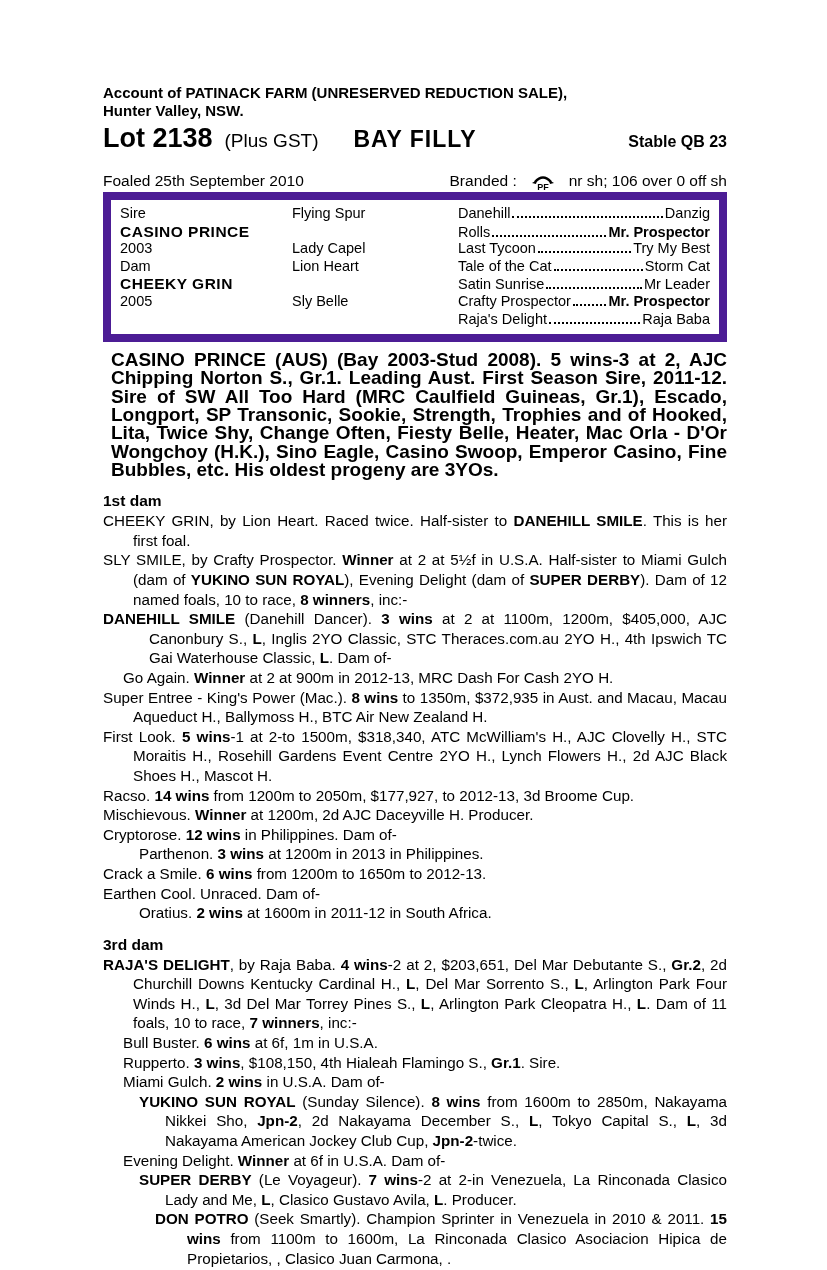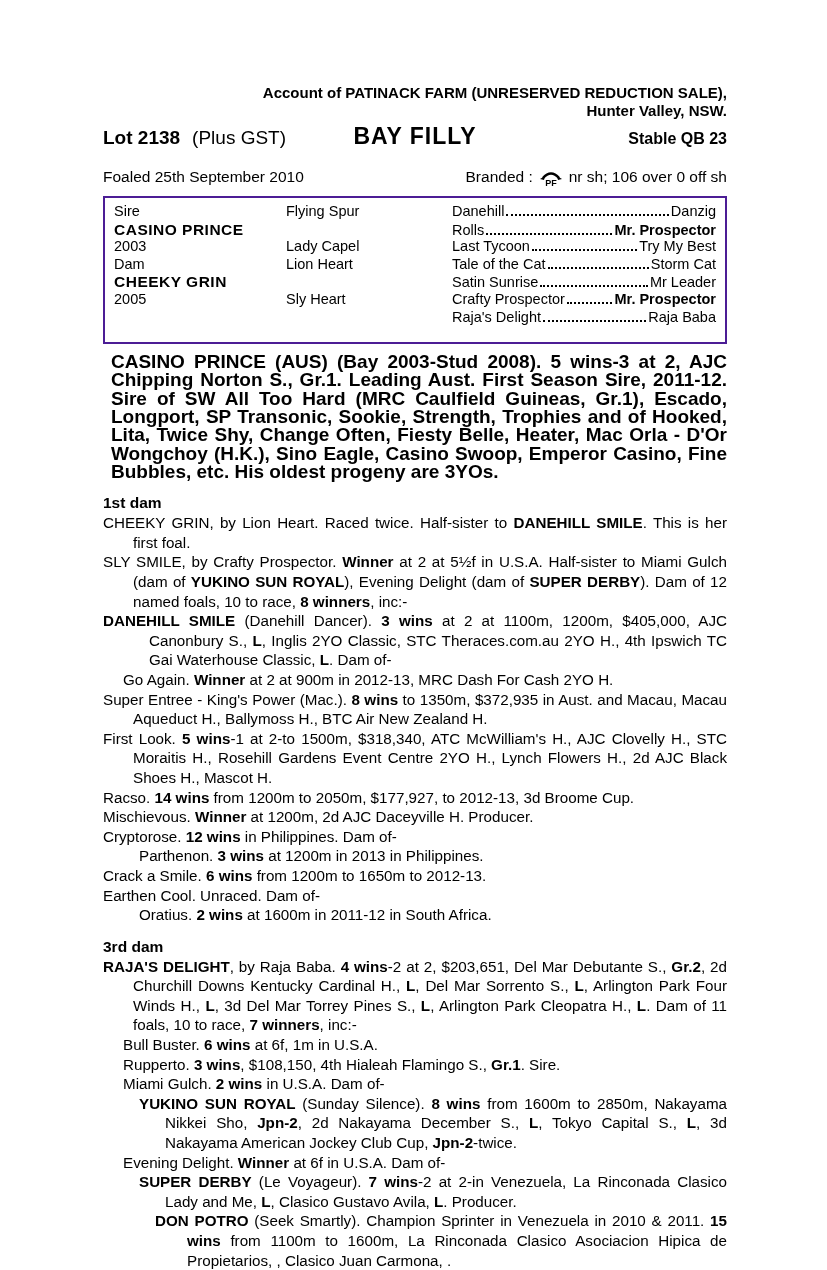--- a/index.html
+++ b/index.html
@@ -1,34 +1,34 @@
 <!DOCTYPE html>
 <html><head>
 <meta charset="utf-8">
 <style>
   html,body{margin:0;padding:0;background:#fff;}
   body{width:827px;height:1270px;overflow:hidden;color:#000;
        font-family:"Liberation Sans",sans-serif;}
   .page{position:absolute;left:103px;top:84px;width:624px;}
 
-  .acct{text-align:right;font-weight:bold;font-size:15px;line-height:18px;}
+  .acct{text-align:left;font-weight:bold;font-size:15px;line-height:18px;}
 
   .lotrow{display:grid;grid-template-columns:1fr auto 1fr;align-items:baseline;margin-top:3px;}
   .lotleft{white-space:nowrap;}
-  .lot{font-size:19px;font-weight:bold;}
+  .lot{font-size:27px;font-weight:bold;}
   .gst{font-size:19px;margin-left:12px;}
   .htype{font-size:23px;font-weight:bold;letter-spacing:1px;}
   .stable{font-size:16px;font-weight:bold;text-align:right;white-space:nowrap;}
 
   .foalrow{display:flex;justify-content:space-between;align-items:center;
            font-size:15.5px;margin-top:18px;}
-  .brandline{display:flex;align-items:center;gap:5px;}
+  .brandline{display:flex;align-items:center;gap:13px;}
   .brandmark{display:inline-block;margin:0 1px -3px 1px;}
 
-  .ped{margin-top:10px;border:2px solid #4c1d95;padding:5px 9px 16px 9px;font-size:14.5px;}
+  .ped{margin-top:2px;border:8px solid #4c1d95;padding:5px 9px 6px 9px;font-size:14.5px;}
   .pedrow{display:grid;grid-template-columns:172px 166px 1fr;align-items:baseline;
           line-height:17.6px;height:17.6px;}
   .gen1 b{font-size:15.5px;letter-spacing:.5px;}
   .lead{display:flex;align-items:baseline;}
   .lead .lname{white-space:nowrap;}
   .lead .dots{flex:1 1 auto;min-width:8px;border-bottom:2px dotted #000;
               margin:0 2px 3px 2px;}
   .lead .rname{white-space:nowrap;}
 
   .sirepara{margin-top:9px;padding-left:8px;font-weight:bold;font-size:19px;
@@ -113,21 +113,21 @@
         <div class="gen1"><b>CHEEKY GRIN</b></div>
         <div class="gen2"></div>
         <div class="lead">
           <span class="lname">Satin Sunrise</span>
           <span class="dots"></span>
           <span class="rname">Mr Leader</span>
         </div>
       </div>
       <div class="pedrow">
         <div class="gen1">2005</div>
-        <div class="gen2">Sly Heart</div>
+        <div class="gen2">Sly Belle</div>
         <div class="lead">
           <span class="lname">Crafty Prospector</span>
           <span class="dots"></span>
           <span class="rname"><b>Mr. Prospector</b></span>
         </div>
       </div>
       <div class="pedrow">
         <div class="gen1"></div>
         <div class="gen2"></div>
         <div class="lead">

